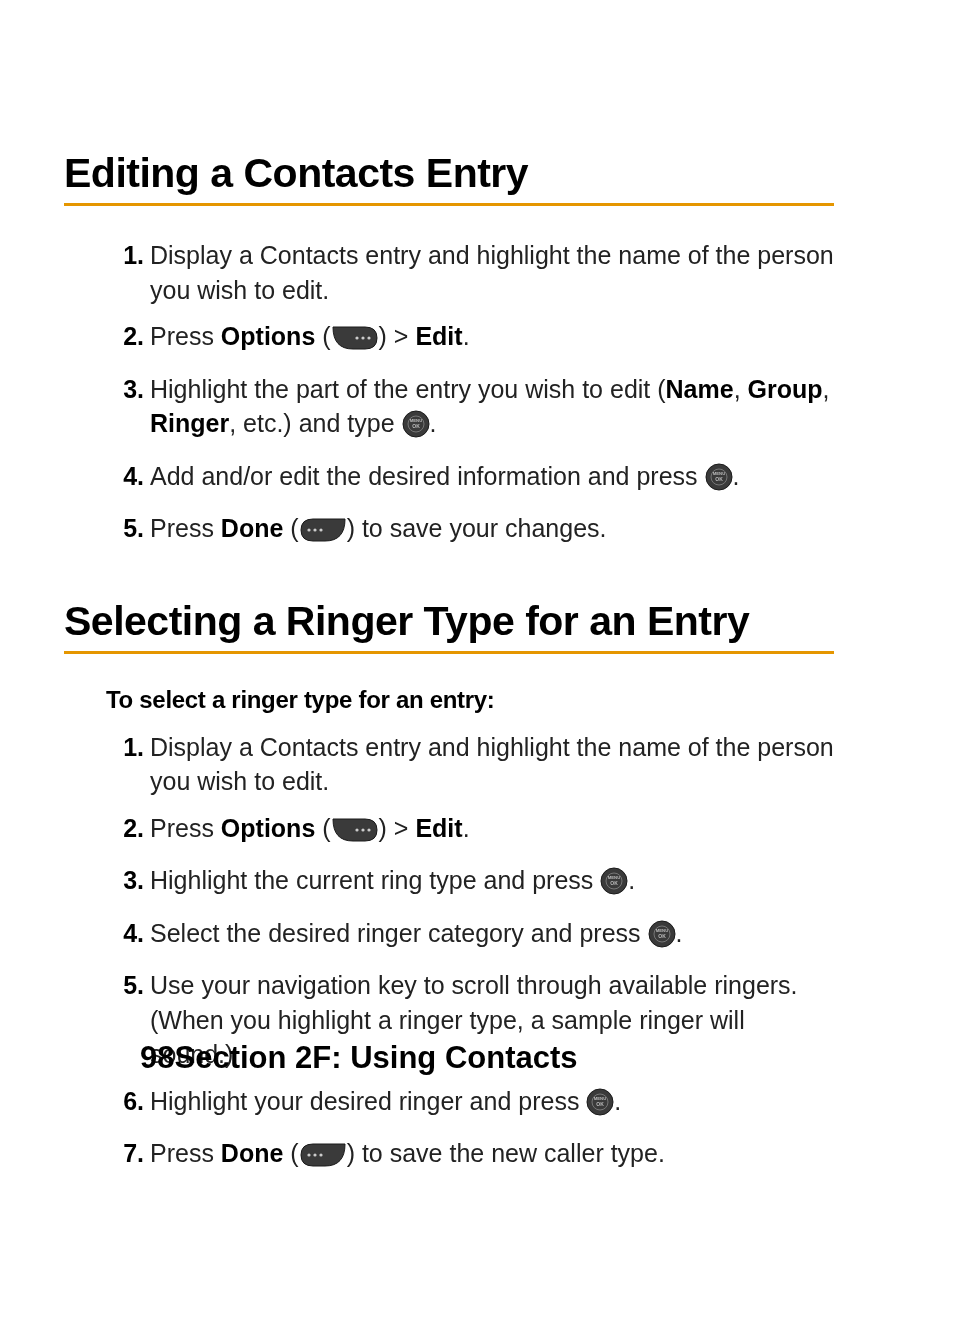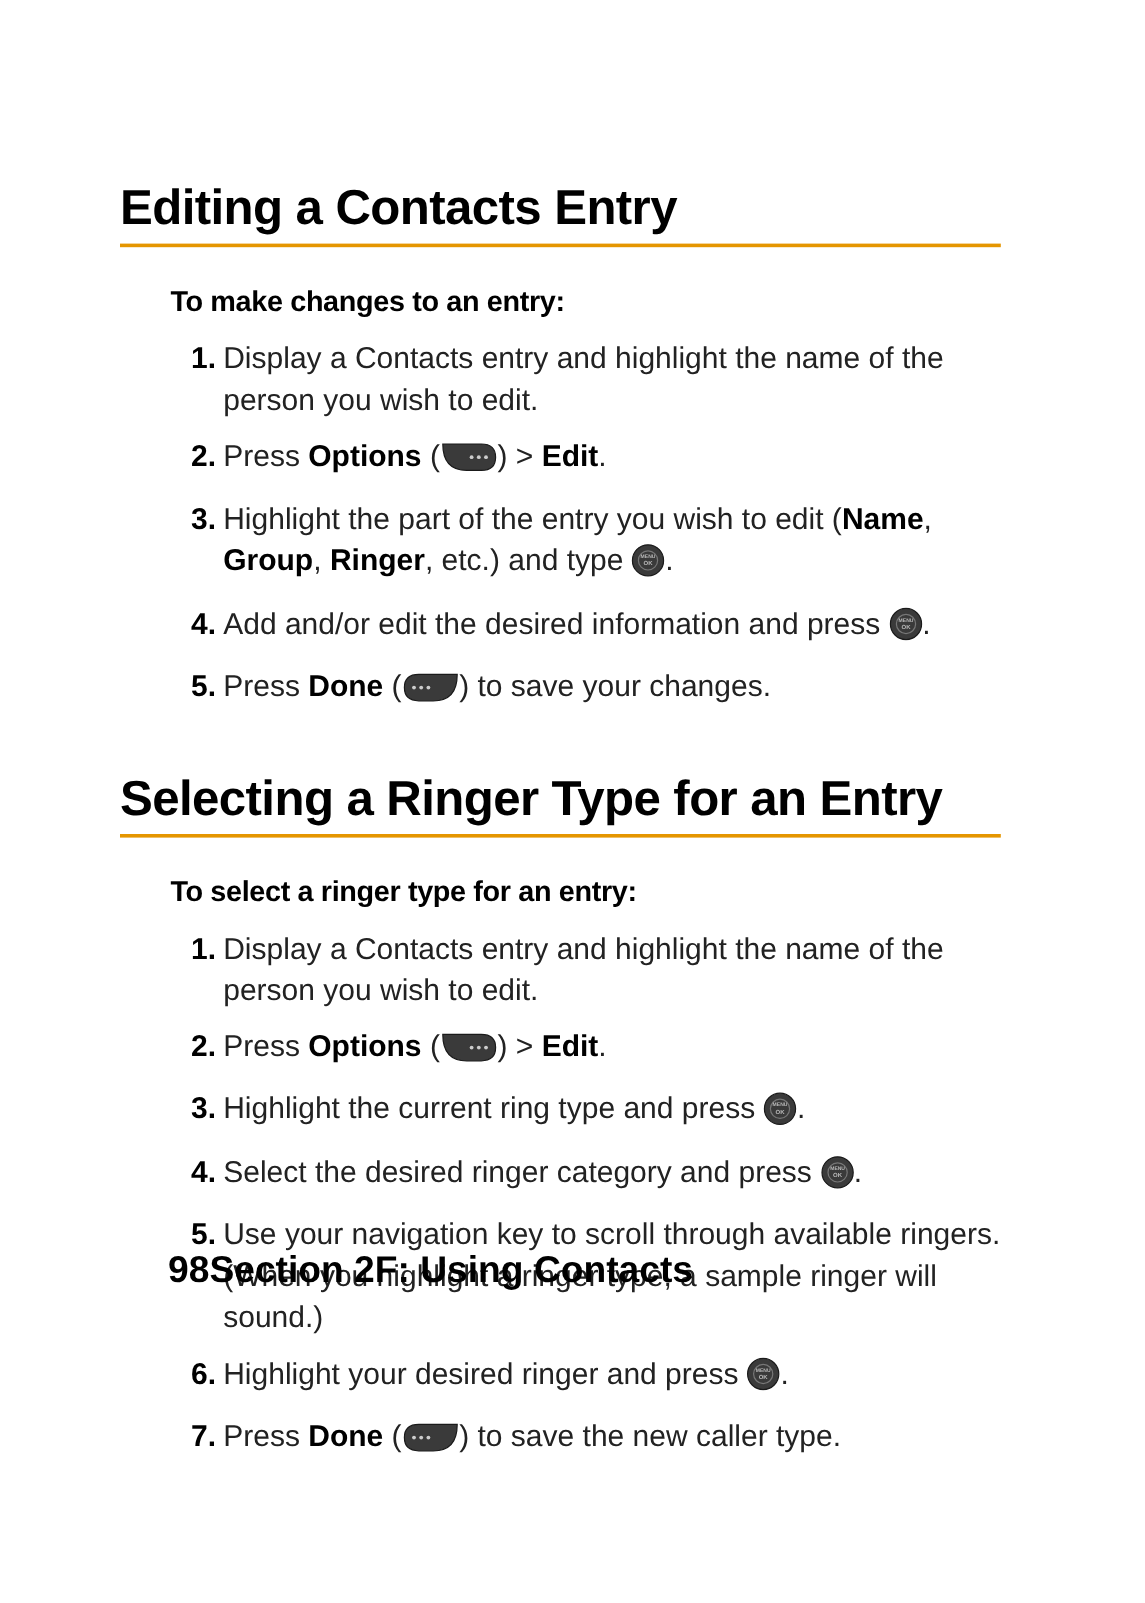--- a/index.html
+++ b/index.html
@@ -6,21 +6,21 @@
   html, body {
     margin: 0;
     padding: 0;
     width: 954px;
     height: 1336px;
     background: #ffffff;
     font-family: "Myriad Pro", "Segoe UI", "Helvetica Neue", Arial, sans-serif;
     color: #222;
   }
   .page {
-    padding: 150px 120px 0 100px;
+    padding: 150px 120px 0 64px;
     width: 954px;
     position: relative;
     height: 1156px;
   }
   h1.section-title {
     font-size: 41px;
     font-weight: 700;
     margin: 0 0 6px 0;
     letter-spacing: -0.5px;
     color: #000;
@@ -109,21 +109,20 @@
       <text x="14" y="18" text-anchor="middle" font-size="5" fill="#bbb" font-family="Arial" font-weight="bold">OK</text>
     </g>
   </defs>
 </svg>
 
 <div class="page">
 
   <h1 class="section-title">Editing a Contacts Entry</h1>
   <div class="title-rule"></div>
 
-  <p class="lead-in">To make changes to an entry:</p>
 
   <ol class="steps">
     <li>
       <span class="num">1.</span>
       <span>Display a Contacts entry and highlight the name of the person you wish to edit.</span>
     </li>
     <li>
       <span class="num">2.</span>
       <span>Press </span><span class="bold">Options</span><span> (</span><span class="icon icon-softkey-right"><svg viewBox="0 0 48 26">
             <use href="#svg-softkey-right"></use>

